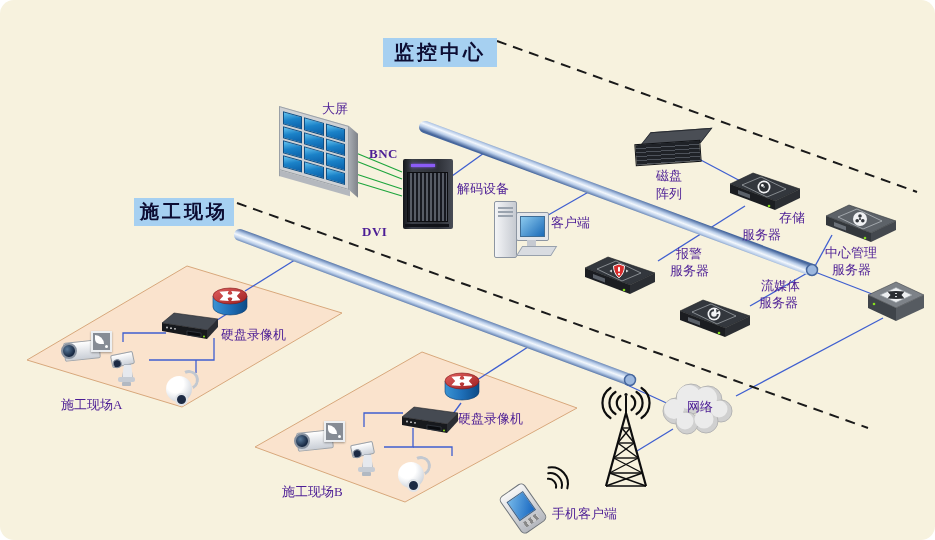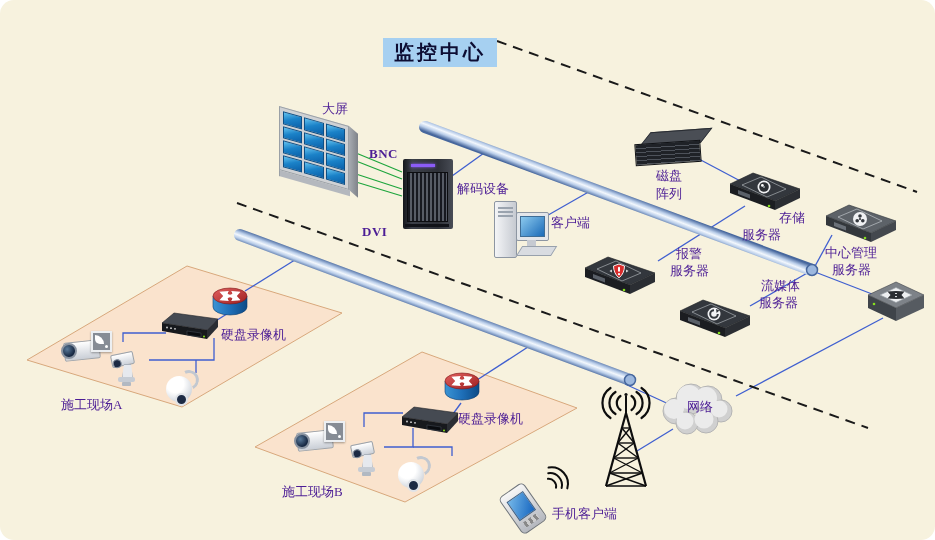--- a/index.html
+++ b/index.html
@@ -326,20 +326,21 @@
   </g>
 
   <g transform="rotate(-42 549 486)" stroke="#0d0d0d" fill="none" stroke-width="2" stroke-linecap="round">
     <path d="M553,480 A7.5,7.5 0 0 1 553,492"></path>
     <path d="M557,476 A12,12 0 0 1 557,496"></path>
     <path d="M561,472 A16.5,16.5 0 0 1 561,500"></path>
   </g>
 </svg>
 
   <div class="hdr hdr1">监控中心</div>
+  <div class="hdr hdr2">施工现场</div>
 
   <div class="dev wall">
     <div class="cell"></div>
       <div class="cell"></div>
       <div class="cell"></div>
     <div class="cell"></div>
       <div class="cell"></div>
       <div class="cell"></div>
     <div class="cell"></div>
       <div class="cell"></div>

